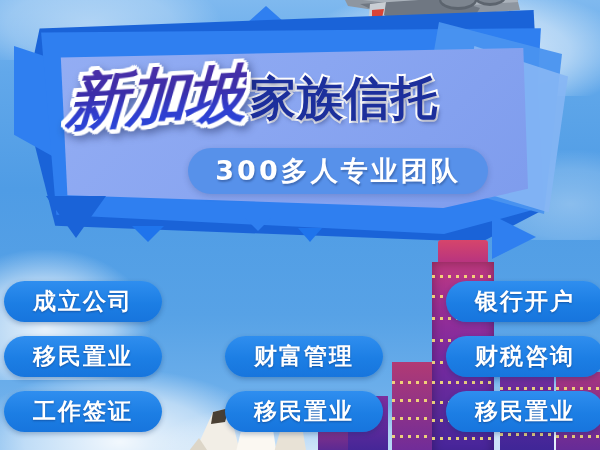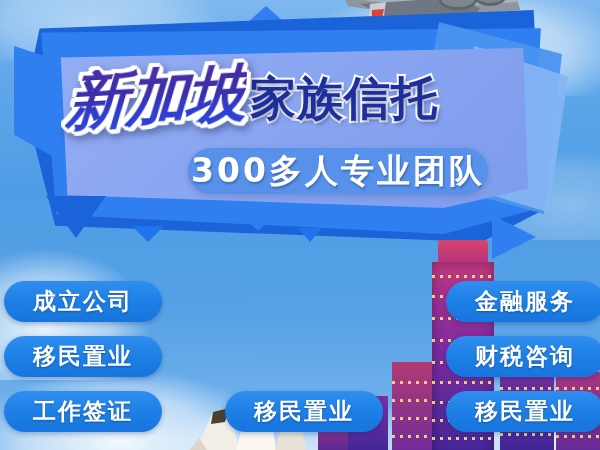--- a/index.html
+++ b/index.html
@@ -118,21 +118,21 @@
   
   #subtitle-pill {
     position:absolute; left:188px; top:148px;
     width:300px; height:46px; border-radius:23px;
     background:#5791ea;
     display:flex; align-items:center; justify-content:center;
     box-shadow:0 2px 6px rgba(20,40,90,.2);
   }
   #subtitle-text {
     font-family:"DejaVu Sans", sans-serif;
-    color:#ffffff; font-size:33px; font-weight:bold; letter-spacing:3px;
+    color:#ffffff; font-size:27px; font-weight:bold; letter-spacing:3px;
     text-shadow:1px 2px 2px rgba(20,40,90,.35);
     white-space:nowrap;
   }
 
   
   #skyline { position:absolute; left:0; top:250px; width:600px; height:200px; }
   .bldg { position:absolute; bottom:0; }
   #tower-main {
     left:432px; bottom:-8px; width:62px; height:196px;
     background:linear-gradient(180deg,#c0397e 0%,#9c2f94 22%,#7a2aa0 48%,#5c2a9a 74%,#43249a 100%);
@@ -296,27 +296,30 @@
     </div>
   </div>
 
   <div id="services">
 
     <div class="svc-row" id="svc-row-0">
       <div class="svc-btn">
         <span class="svc-label">成立公司</span>
       </div>
       <div class="svc-btn">
-        <span class="svc-label">金融服务</span>
+        <span class="svc-label">银行开户</span>
       </div>
     </div>
 
     <div class="svc-row" id="svc-row-1">
       <div class="svc-btn">
         <span class="svc-label">移民置业</span>
+      </div>
+      <div class="svc-btn">
+        <span class="svc-label">财富管理</span>
       </div>
       <div class="svc-btn">
         <span class="svc-label">财税咨询</span>
       </div>
     </div>
 
     <div class="svc-row" id="svc-row-2">
       <div class="svc-btn">
         <span class="svc-label">工作签证</span>
       </div>

